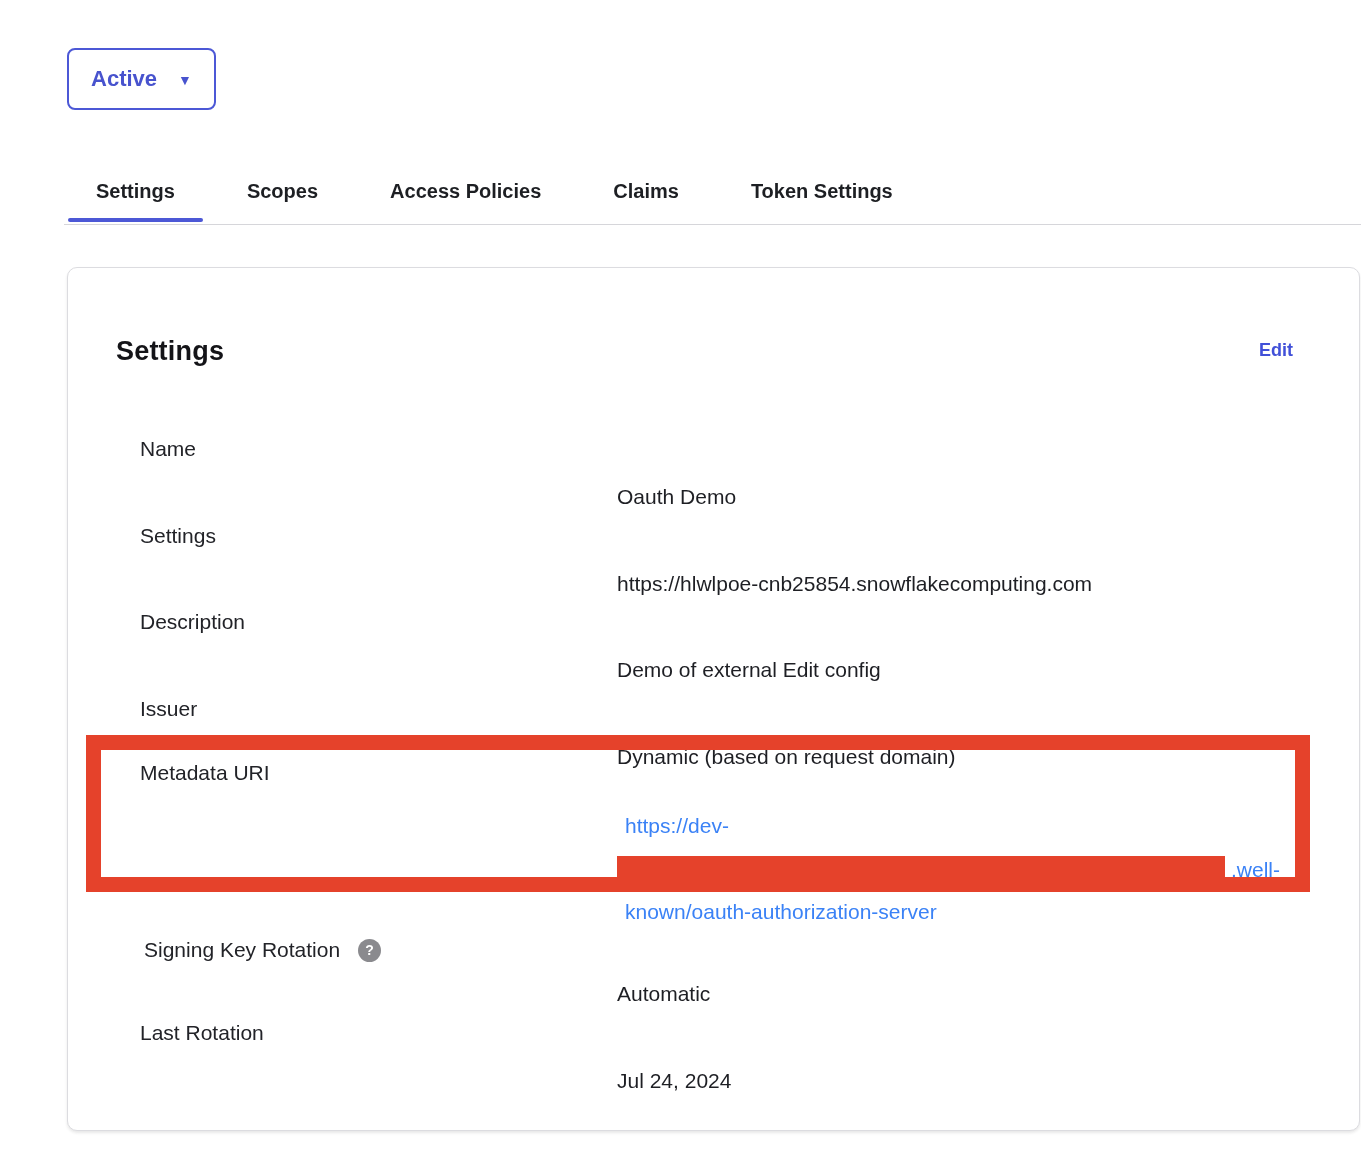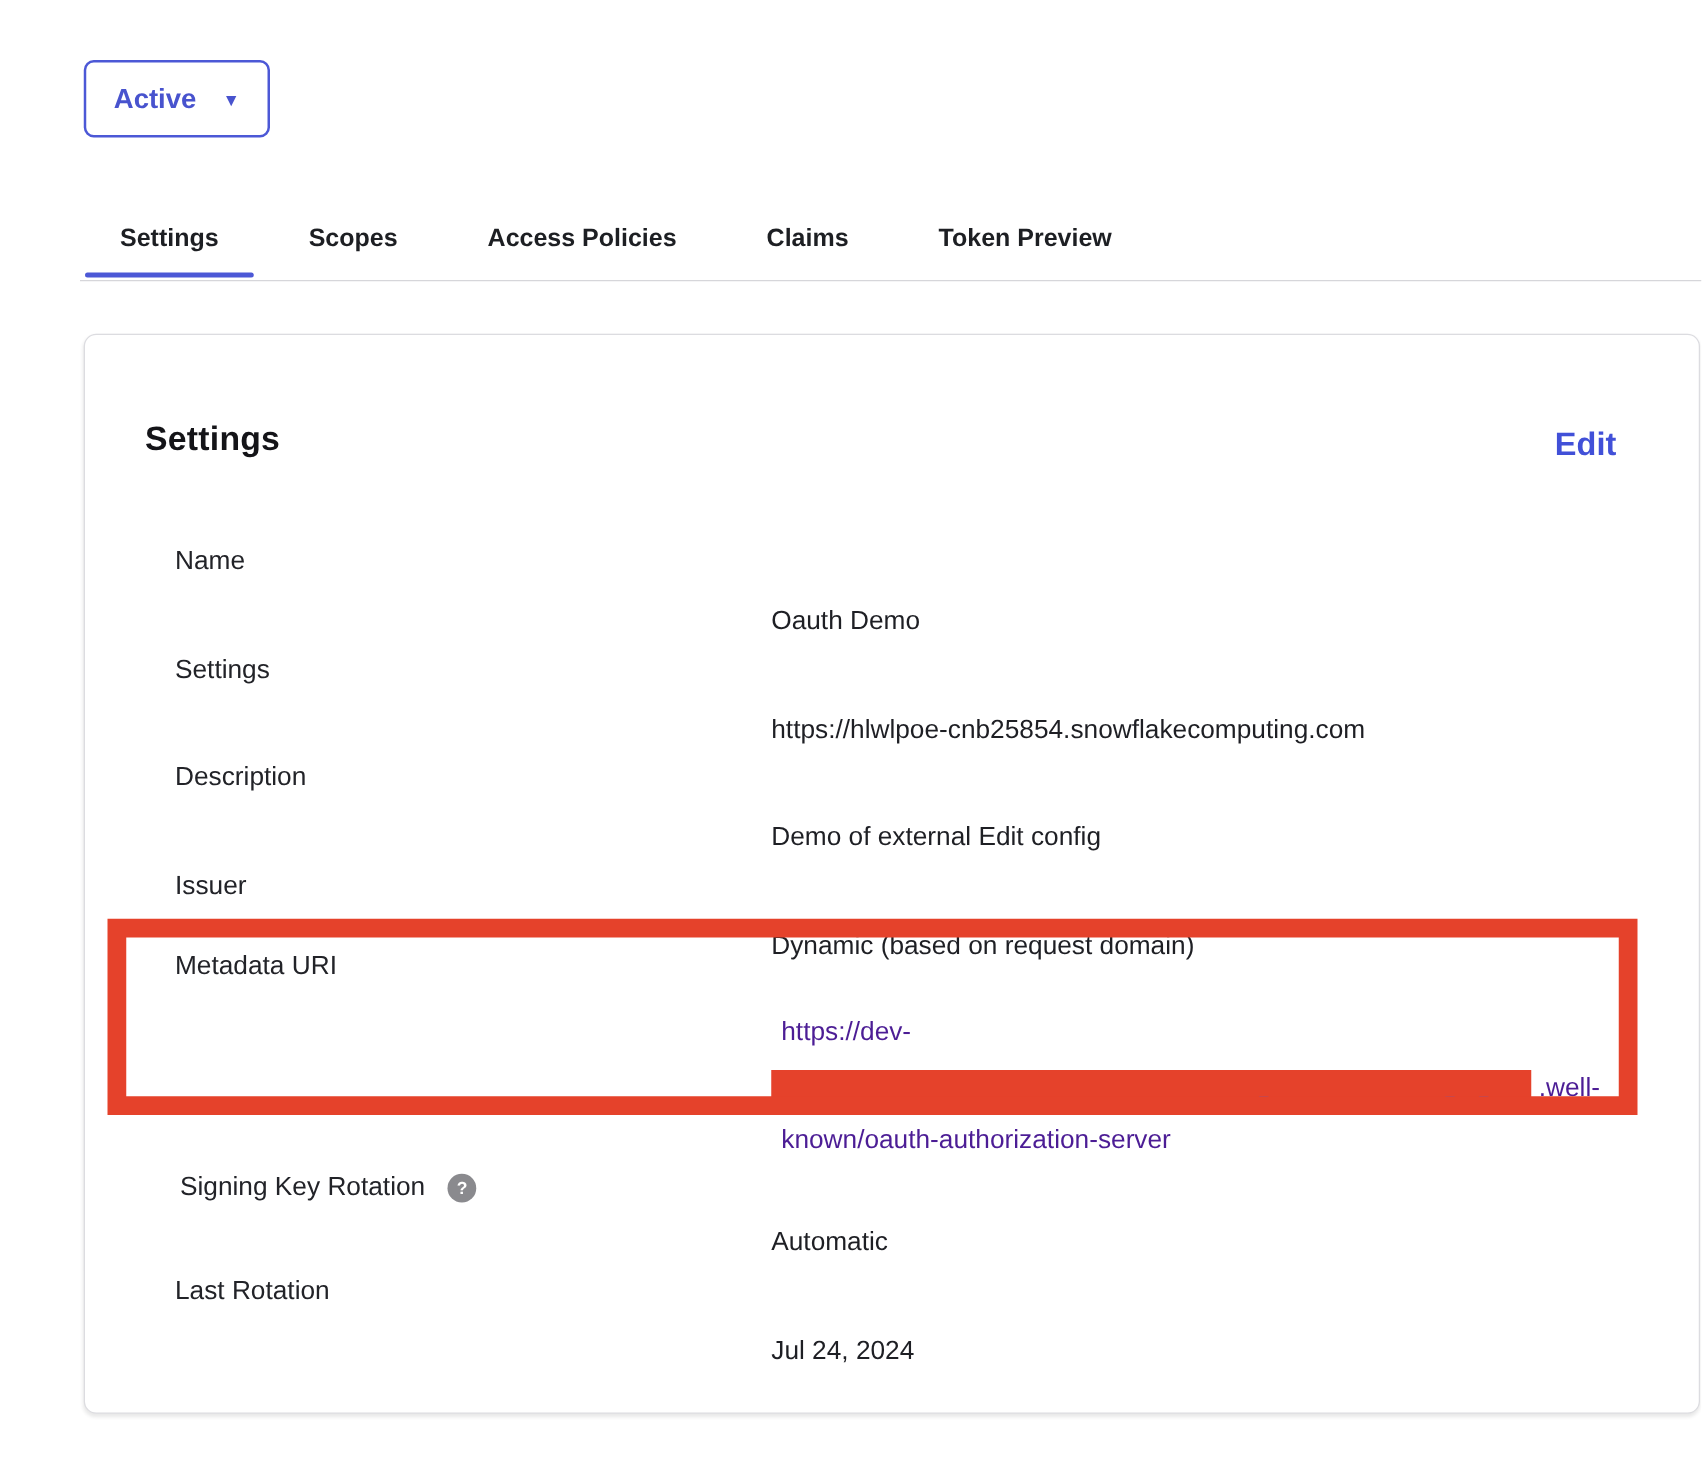--- a/index.html
+++ b/index.html
@@ -55,38 +55,38 @@
     border-radius:10px;
     box-shadow:0 2px 3px rgba(29,29,33,0.10);
   }
   .card-title {
     position:absolute; left:44px; top:64px;
     font-size:27px; font-weight:600; color:#141418;
     letter-spacing:0.2px;
   }
   .edit-link {
     position:absolute; right:62px; top:68px;
-    font-size:26px; font-weight:bold; color:#4150d8;
+    font-size:18px; font-weight:bold; color:#4150d8;
     cursor:pointer; text-decoration:none;text-align:right;
   }
 
   .row { position:absolute; left:44px; right:44px; font-size:21px; }
   .row .label { position:absolute; left:0; top:0; color:#222328; display:inline-flex; align-items:center;margin-left:24px; }
   .row .value { position:absolute; left:501px; top:0; color:#1e1f24; white-space:nowrap;margin-top:48px; }
 
   .row-name          { top:165px; }
   .row-audience      { top:252px; }
   .row-description   { top:338px; }
   .row-issuer        { top:425px; }
   .row-metadata      { top:489px; }
   .row-signing       { top:662px; }
   .row-lastrotation  { top:749px; }
 
   
-  .uri a { color:#4c1d95; text-decoration:none; cursor:pointer; }
+  .uri a { color:#3b82f6; text-decoration:none; cursor:pointer; }
   .uri .uri-line { line-height:26px; height:26px; margin-bottom:17px; position:relative; white-space:nowrap; }
   .redaction-bar {
     display:inline-block; vertical-align:middle;
     width:608px; height:30px; margin-left:-4px; margin-right:2px;
     background:#e5422b;
   }
   .descender {
     position:absolute; top:25px; width:4px; height:8px;
     background:#4c59d6; border-radius:1px;
   }
@@ -129,21 +129,21 @@
     <div class="tab">
       <span>Scopes</span>
     </div>
     <div class="tab">
       <span>Access Policies</span>
     </div>
     <div class="tab">
       <span>Claims</span>
     </div>
     <div class="tab">
-      <span>Token Preview</span>
+      <span>Token Settings</span>
     </div>
   </div>
 
   <div class="card">
 
     <div class="card-title">Settings</div>
     <a class="edit-link">Edit</a>
 
     <div class="row row-name">
       <span class="label">Name</span>

